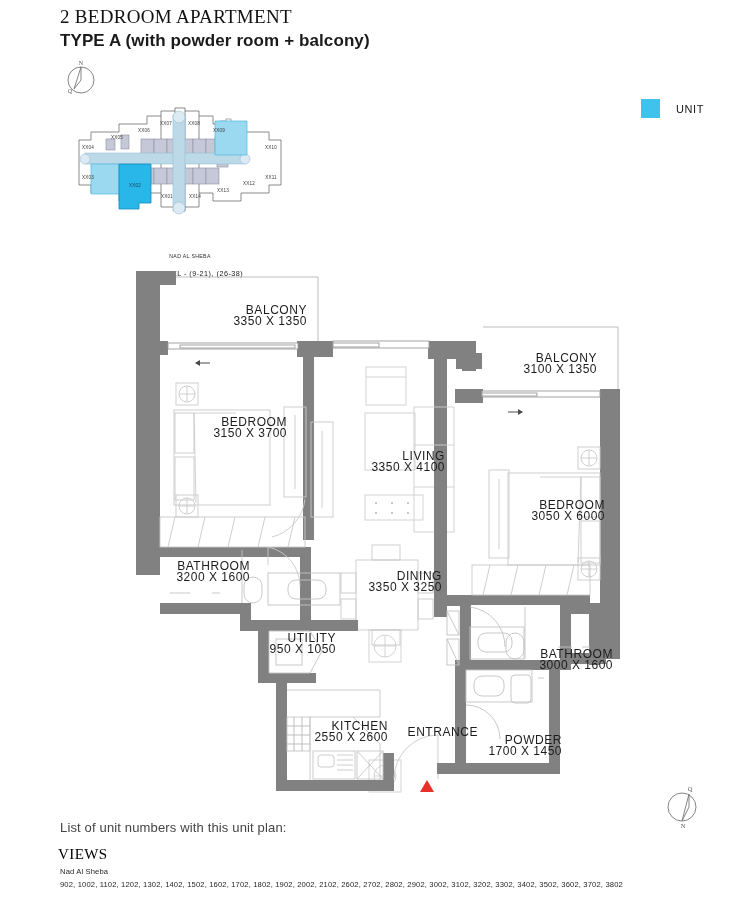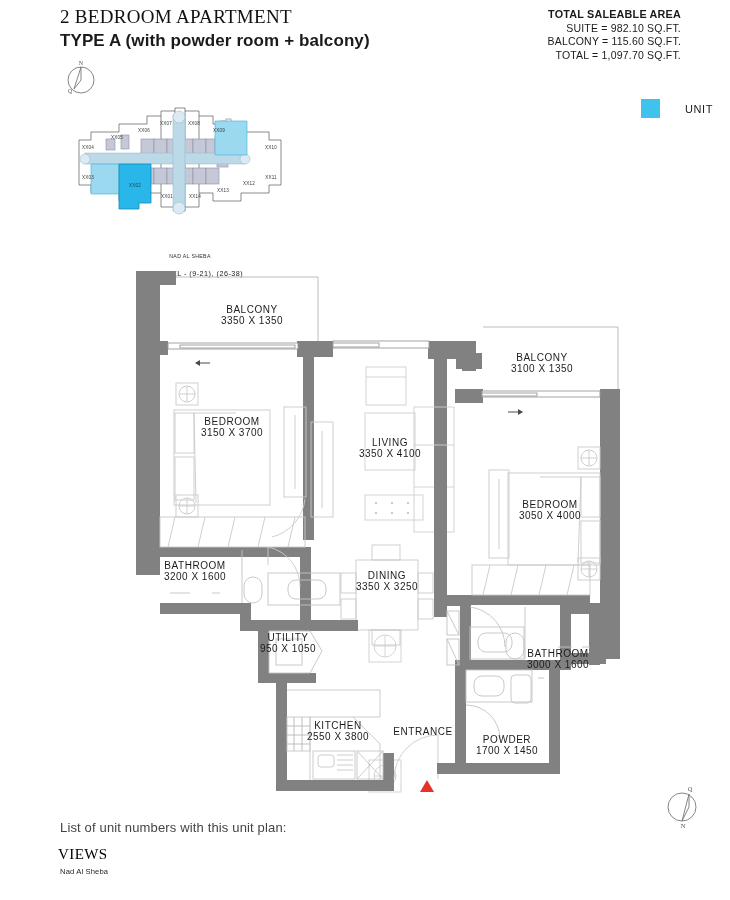--- a/index.html
+++ b/index.html
@@ -22,21 +22,21 @@
   }
   #area-block{
     position:absolute;right:35px;top:8px;text-align:right;
     font-size:10.5px;line-height:13.5px;color:#1a1a1a;letter-spacing:.2px;
   }
   #area-block .ttl{font-weight:bold;font-size:10.8px;}
 
   
   #legend{
     position:absolute;left:641px;top:99px;
-    display:flex;align-items:center;gap:25px;
+    display:flex;align-items:center;gap:16px;
   }
   #legend .sw{width:19px;height:19px;background:#3fc3ec;display:block;}
   #legend .lb{font-size:11px;letter-spacing:.6px;color:#1a1a1a;}
 
   
   #keyplan{position:absolute;left:55px;top:55px;width:250px;height:175px;}
   #kp-compass{position:absolute;left:8px;top:3px;width:40px;height:40px;}
   #kp-community-icon{position:absolute;left:163px;top:62px;width:20px;height:14px;}
   #kp-community-label{
     position:absolute;left:80px;top:80px;width:190px;text-align:center;
@@ -48,21 +48,21 @@
   }
   #kp-level{
     position:absolute;left:55px;top:214px;width:180px;text-align:center;
     font-size:7.2px;letter-spacing:.5px;color:#1a1a1a;
   }
   .kp-svg{position:absolute;left:0;top:20px;}
 
   
   #floorplan{position:absolute;left:0;top:255px;width:730px;height:560px;}
   .fp-label{
-    position:absolute;text-align:center;font-size:10px;line-height:10.5px;
+    position:absolute;text-align:right;font-size:12px;line-height:10.5px;
     letter-spacing:.55px;color:#1c1c1c;white-space:nowrap;
   }
   .fp-label .n{letter-spacing:.5px;}
 
   
   #bottom-compass{position:absolute;left:660px;top:780px;width:50px;height:50px;}
 
   
   #footer-note{position:absolute;left:60px;top:820px;font-size:13px;color:#444;letter-spacing:.15px;}
   #views-heading{
@@ -73,26 +73,20 @@
   #views-numbers{position:absolute;left:60px;top:880px;font-size:7.6px;color:#1f1f1f;letter-spacing:.15px;white-space:nowrap;}
 </style>
 </head>
 <body>
 
 <div class="page">
 
   <div id="doc-title">2 BEDROOM APARTMENT</div>
   <div id="doc-subtitle">TYPE A (with powder room + balcony)</div>
 
-  <div id="area-block">
-    <div class="ttl">TOTAL SALEABLE AREA</div>
-    <div>SUITE = 982.10 SQ.FT.</div>
-    <div>BALCONY = 115.60 SQ.FT.</div>
-    <div>TOTAL = 1,097.70 SQ.FT.</div>
-  </div>
 
   <div id="legend">
     <span class="sw" style="background: rgb(63, 195, 236);"></span>
     <span class="lb">UNIT</span>
   </div>
 
   <div id="keyplan">
 
     <svg id="kp-compass" viewBox="0 0 40 40">
       <circle cx="18" cy="22" r="13" fill="none" stroke="#777" stroke-width="0.9"></circle>
@@ -457,63 +451,64 @@
 
     
     <div class="fp-label" style="left:197px;top:50px;width:110px;">
       <div>BALCONY</div>
       <div class="n">3350 X 1350</div>
     </div>
     <div class="fp-label" style="left:177px;top:162px;width:110px;">
       <div>BEDROOM</div>
       <div class="n">3150 X 3700</div>
     </div>
-    <div class="fp-label" style="left:335px;top:183px;width:110px;">
+    <div class="fp-label" style="left:335px;top:196px;width:110px;">
       <div>LIVING</div>
       <div class="n">3350 X 4100</div>
     </div>
     <div class="fp-label" style="left:487px;top:98px;width:110px;">
       <div>BALCONY</div>
       <div class="n">3100 X 1350</div>
     </div>
     <div class="fp-label" style="left:495px;top:245px;width:110px;">
       <div>BEDROOM</div>
-      <div class="n">3050 X 4000</div>
+      <div class="n">3050 X 6000</div>
     </div>
     <div class="fp-label" style="left:140px;top:306px;width:110px;">
       <div>BATHROOM</div>
       <div class="n">3200 X 1600</div>
     </div>
     <div class="fp-label" style="left:332px;top:316px;width:110px;">
       <div>DINING</div>
       <div class="n">3350 X 3250</div>
     </div>
     <div class="fp-label" style="left:240px;top:378px;width:96px;">
       <div>UTILITY</div>
       <div class="n">950 X 1050</div>
     </div>
     <div class="fp-label" style="left:503px;top:394px;width:110px;">
       <div>BATHROOM</div>
       <div class="n">3000 X 1600</div>
     </div>
     <div class="fp-label" style="left:288px;top:466px;width:100px;">
       <div>KITCHEN</div>
-      <div class="n">2550 X 3800</div>
+      <div class="n">2550 X 2600</div>
     </div>
     <div class="fp-label" style="left:452px;top:480px;width:110px;">
       <div>POWDER</div>
       <div class="n">1700 X 1450</div>
     </div>
     <div class="fp-label" style="left:368px;top:472px;width:110px;">ENTRANCE</div>
   </div>
 
   <svg id="bottom-compass" viewBox="0 0 50 50">
     <circle cx="22" cy="27" r="14" fill="none" stroke="#777" stroke-width="0.9"></circle>
     <path d="M29 14 L29 27 L22 41 Z" fill="none" stroke="#777" stroke-width="0.9"></path>
     <text x="30" y="11" font-size="6.5" fill="#555" text-anchor="middle" font-family="Liberation Serif, serif">Q</text>
     <text x="23" y="48" font-size="6.5" fill="#555" text-anchor="middle" font-family="Liberation Serif, serif">N</text>
   </svg>
 
   <div id="footer-note">List of unit numbers with this unit plan:</div>
   <div id="views-heading">VIEWS</div>
   <div id="views-sub">Nad Al Sheba</div>
+  <div id="views-numbers">902, 1002, 1102, 1202, 1302, 1402, 1502, 1602, 1702, 1802, 1902, 2002, 2102, 2602, 2702, 2802, 2902, 3002, 3102, 3202, 3302, 3402, 3502, 3602, 3702, 3802</div>
 
 </div>
 
 </body></html>

